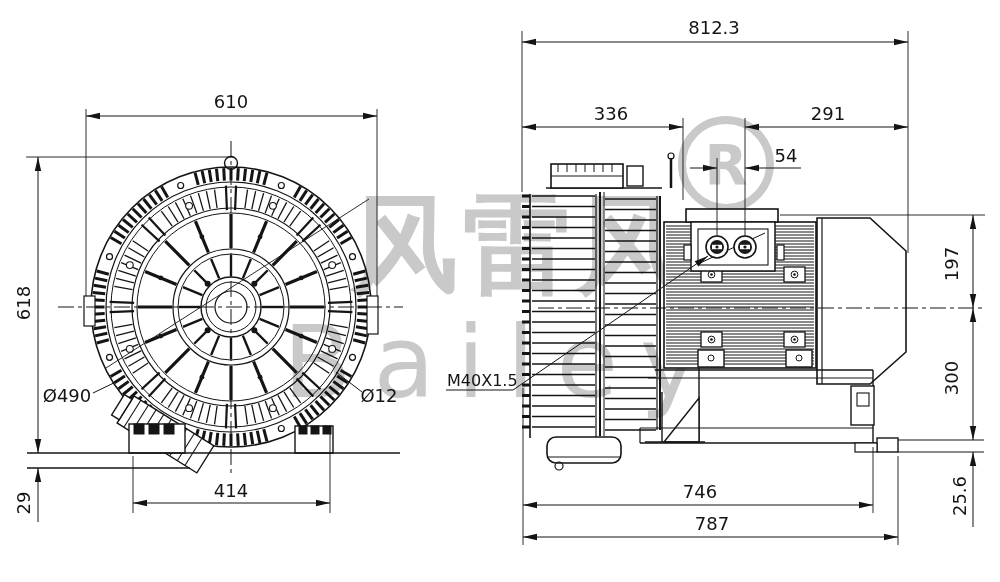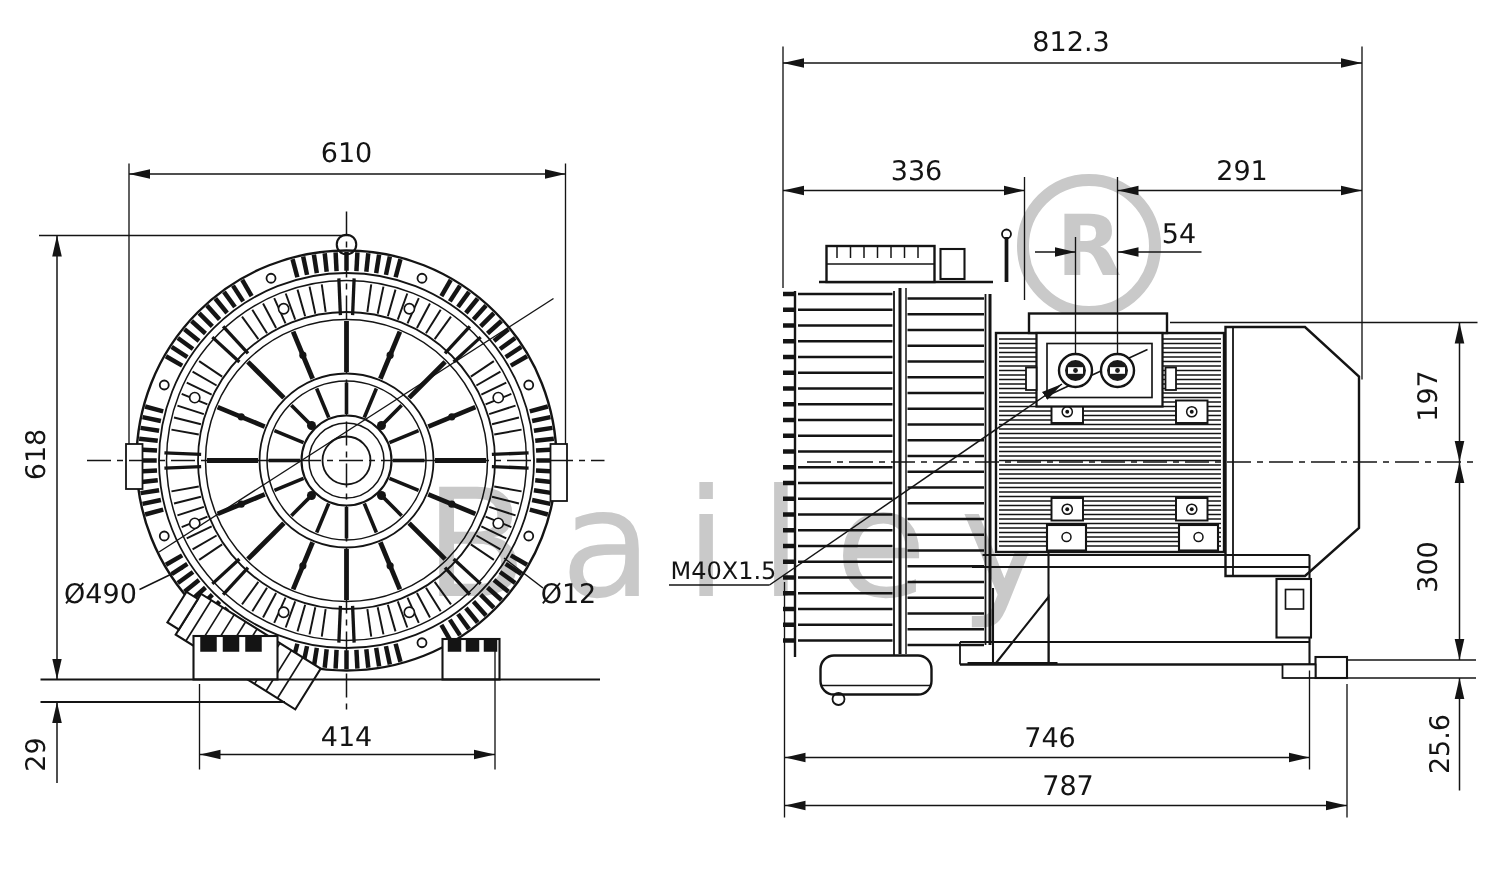--- a/index.html
+++ b/index.html
@@ -13,20 +13,21 @@
   svg{position:absolute;left:0;top:0;z-index:1;}
   text{font-family:"DejaVu Sans",sans-serif;fill:#141414;}
   .dim{font-size:18px;}
   .lbl{font-size:16px;}
 </style>
 </head>
 <body>
 
 <div id="stage">
 
+  <div class="wm wm-cn">风雷风</div>
   <div class="wm wm-reg">R</div>
   <div class="wm wm-en">Bailey</div>
 
   <svg width="1000" height="582" viewBox="0 0 1000 582">
     <defs>
       <marker id="arr" viewBox="0 0 14 10" refX="14" refY="5" markerWidth="14" markerHeight="10" markerUnits="userSpaceOnUse" orient="auto">
         <path d="M14,5 L0,1.8 L0,8.2 Z" fill="#141414"></path>
       </marker>
       <marker id="arrS" viewBox="0 0 14 10" refX="14" refY="5" markerWidth="14" markerHeight="10" markerUnits="userSpaceOnUse" orient="auto-start-reverse">
         <path d="M14,5 L0,1.8 L0,8.2 Z" fill="#141414"></path>

